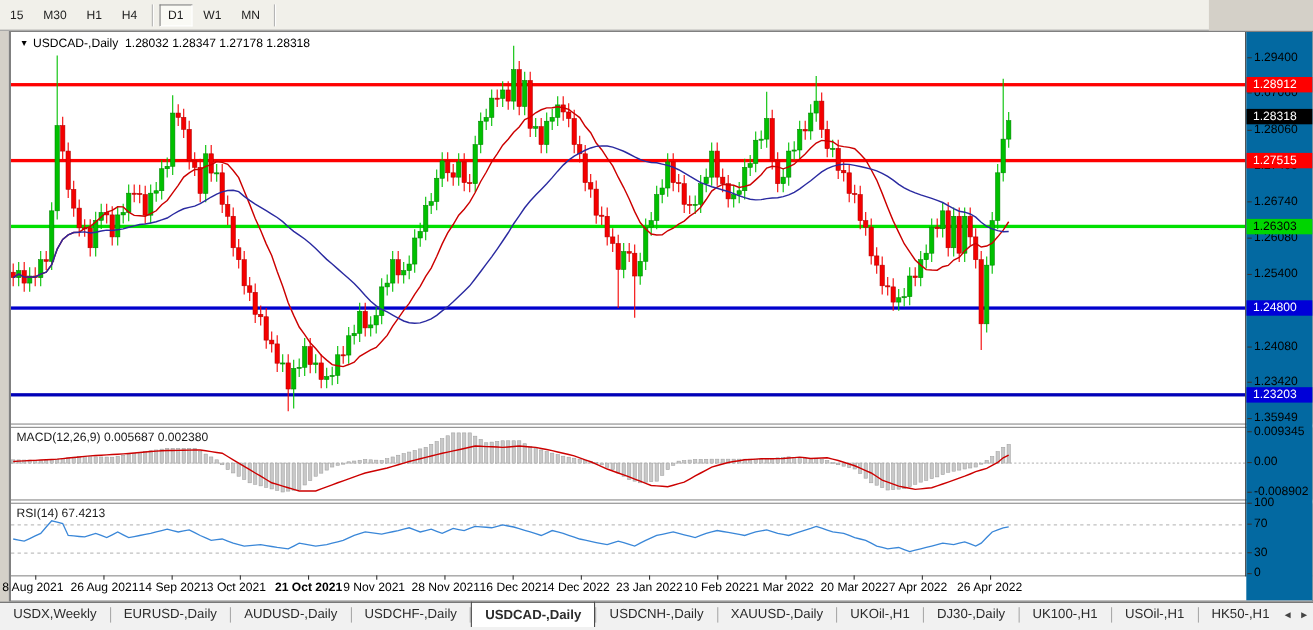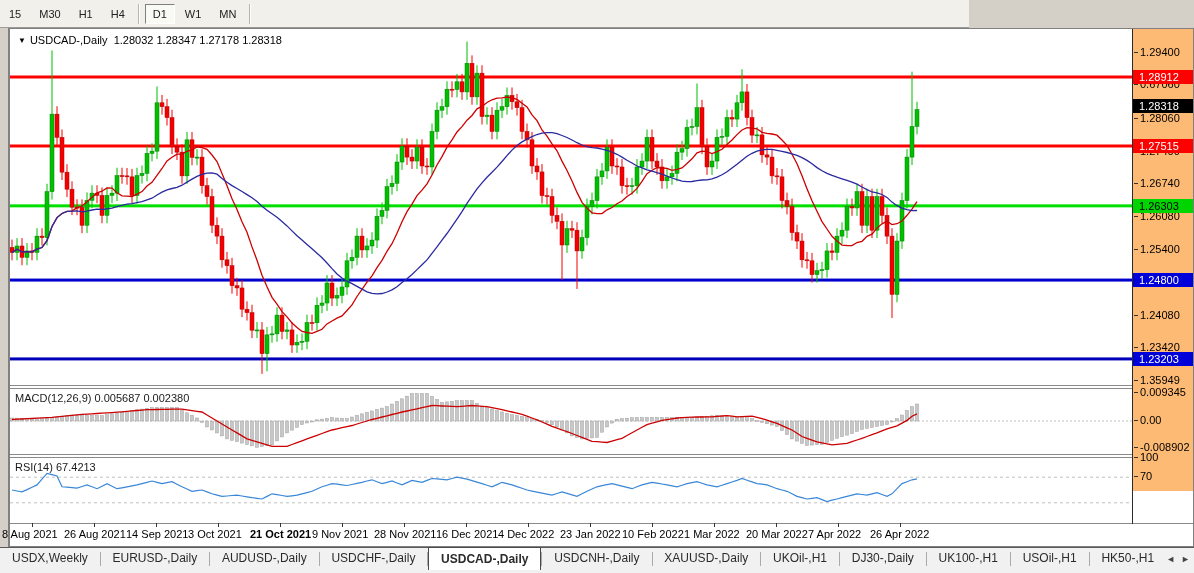--- a/index.html
+++ b/index.html
@@ -1,33 +1,33 @@
 <!DOCTYPE html>
 <html><head>
 <meta charset="utf-8">
 <style>
   html,body{margin:0;padding:0;width:1194px;height:573px;overflow:hidden;
     background:#d4d0c8;font-family:"Liberation Sans",sans-serif;-webkit-font-smoothing:none;}
   *{box-sizing:border-box;}
   
-  .toolbar{position:absolute;left:0;top:0;width:969px;height:28px;background:#f1f0ea;
+  .toolbar{position:absolute;left:0;top:0;width:1099px;height:28px;background:#f1f0ea;
     border-bottom:1px solid #9a9a9a;display:flex;align-items:center;padding-left:0px;}
   .tfbtn{font-size:11px;color:#222;padding:3px 7px;margin:0 1px;border:1px solid transparent;cursor:default;}
   .tfbtn.active{background:#fafaf5;border:1px solid #808080;border-right-color:#fff;border-bottom-color:#fff;}
   .tool-sep{width:2px;height:20px;border-left:1px solid #b5b5b5;border-right:1px solid #fdfdfd;margin:0 4px;}
   
   .chart-window{position:absolute;left:8px;top:28px;width:1186px;height:519px;background:#fff;
     border:1px solid #808080;border-left:2px solid #808080;overflow:hidden;}
   .chart-title{position:absolute;left:8px;top:5px;font-size:11px;color:#000;z-index:6;}
   .chart-title .tri{font-size:8px;vertical-align:1px;margin-right:4px;}
   .ind-label{position:absolute;left:5px;font-size:11px;color:#1a1a1a;z-index:6;}
   .pane-sep{position:absolute;left:0;width:1184px;height:4px;background:#fff;
     border-top:1px solid #8a8a8a;border-bottom:1px solid #8a8a8a;z-index:5;}
   .axis-vline{position:absolute;left:1122px;top:0;width:1px;height:495px;background:#2b2b2b;z-index:5;}
-  .price-axis{position:absolute;left:1123px;top:0;width:61px;height:462px;background:#fdba74;z-index:6;overflow:hidden;text-decoration:underline;}
+  .price-axis{position:absolute;left:1123px;top:0;width:61px;height:517px;background:#0369a1;z-index:6;overflow:hidden;text-decoration:underline;}
   .ptick{position:absolute;left:7px;font-size:11px;color:#000;white-space:nowrap;}
   .ptick:before{content:"";position:absolute;left:-6px;top:6px;width:4px;height:1px;background:#333;}
   .pbadge{position:absolute;left:0px;width:61px;font-size:11px;padding:1px 0 1px 6px;white-space:nowrap;z-index:7;}
   .dates-row{position:absolute;left:0;top:525px;width:1194px;height:17px;font-size:11px;color:#000;z-index:7;}
   .dlabel{position:absolute;top:3px;white-space:nowrap;}
   .dtick{position:absolute;top:-2px;width:1px;height:4px;background:#333;}
   svg{position:absolute;left:0;top:0;z-index:2;}
   
   .tabbar{position:absolute;left:0;top:547px;width:1194px;height:26px;background:#f1f1f1;
     border-top:1px solid #5a5a5a;display:flex;align-items:flex-start;}

